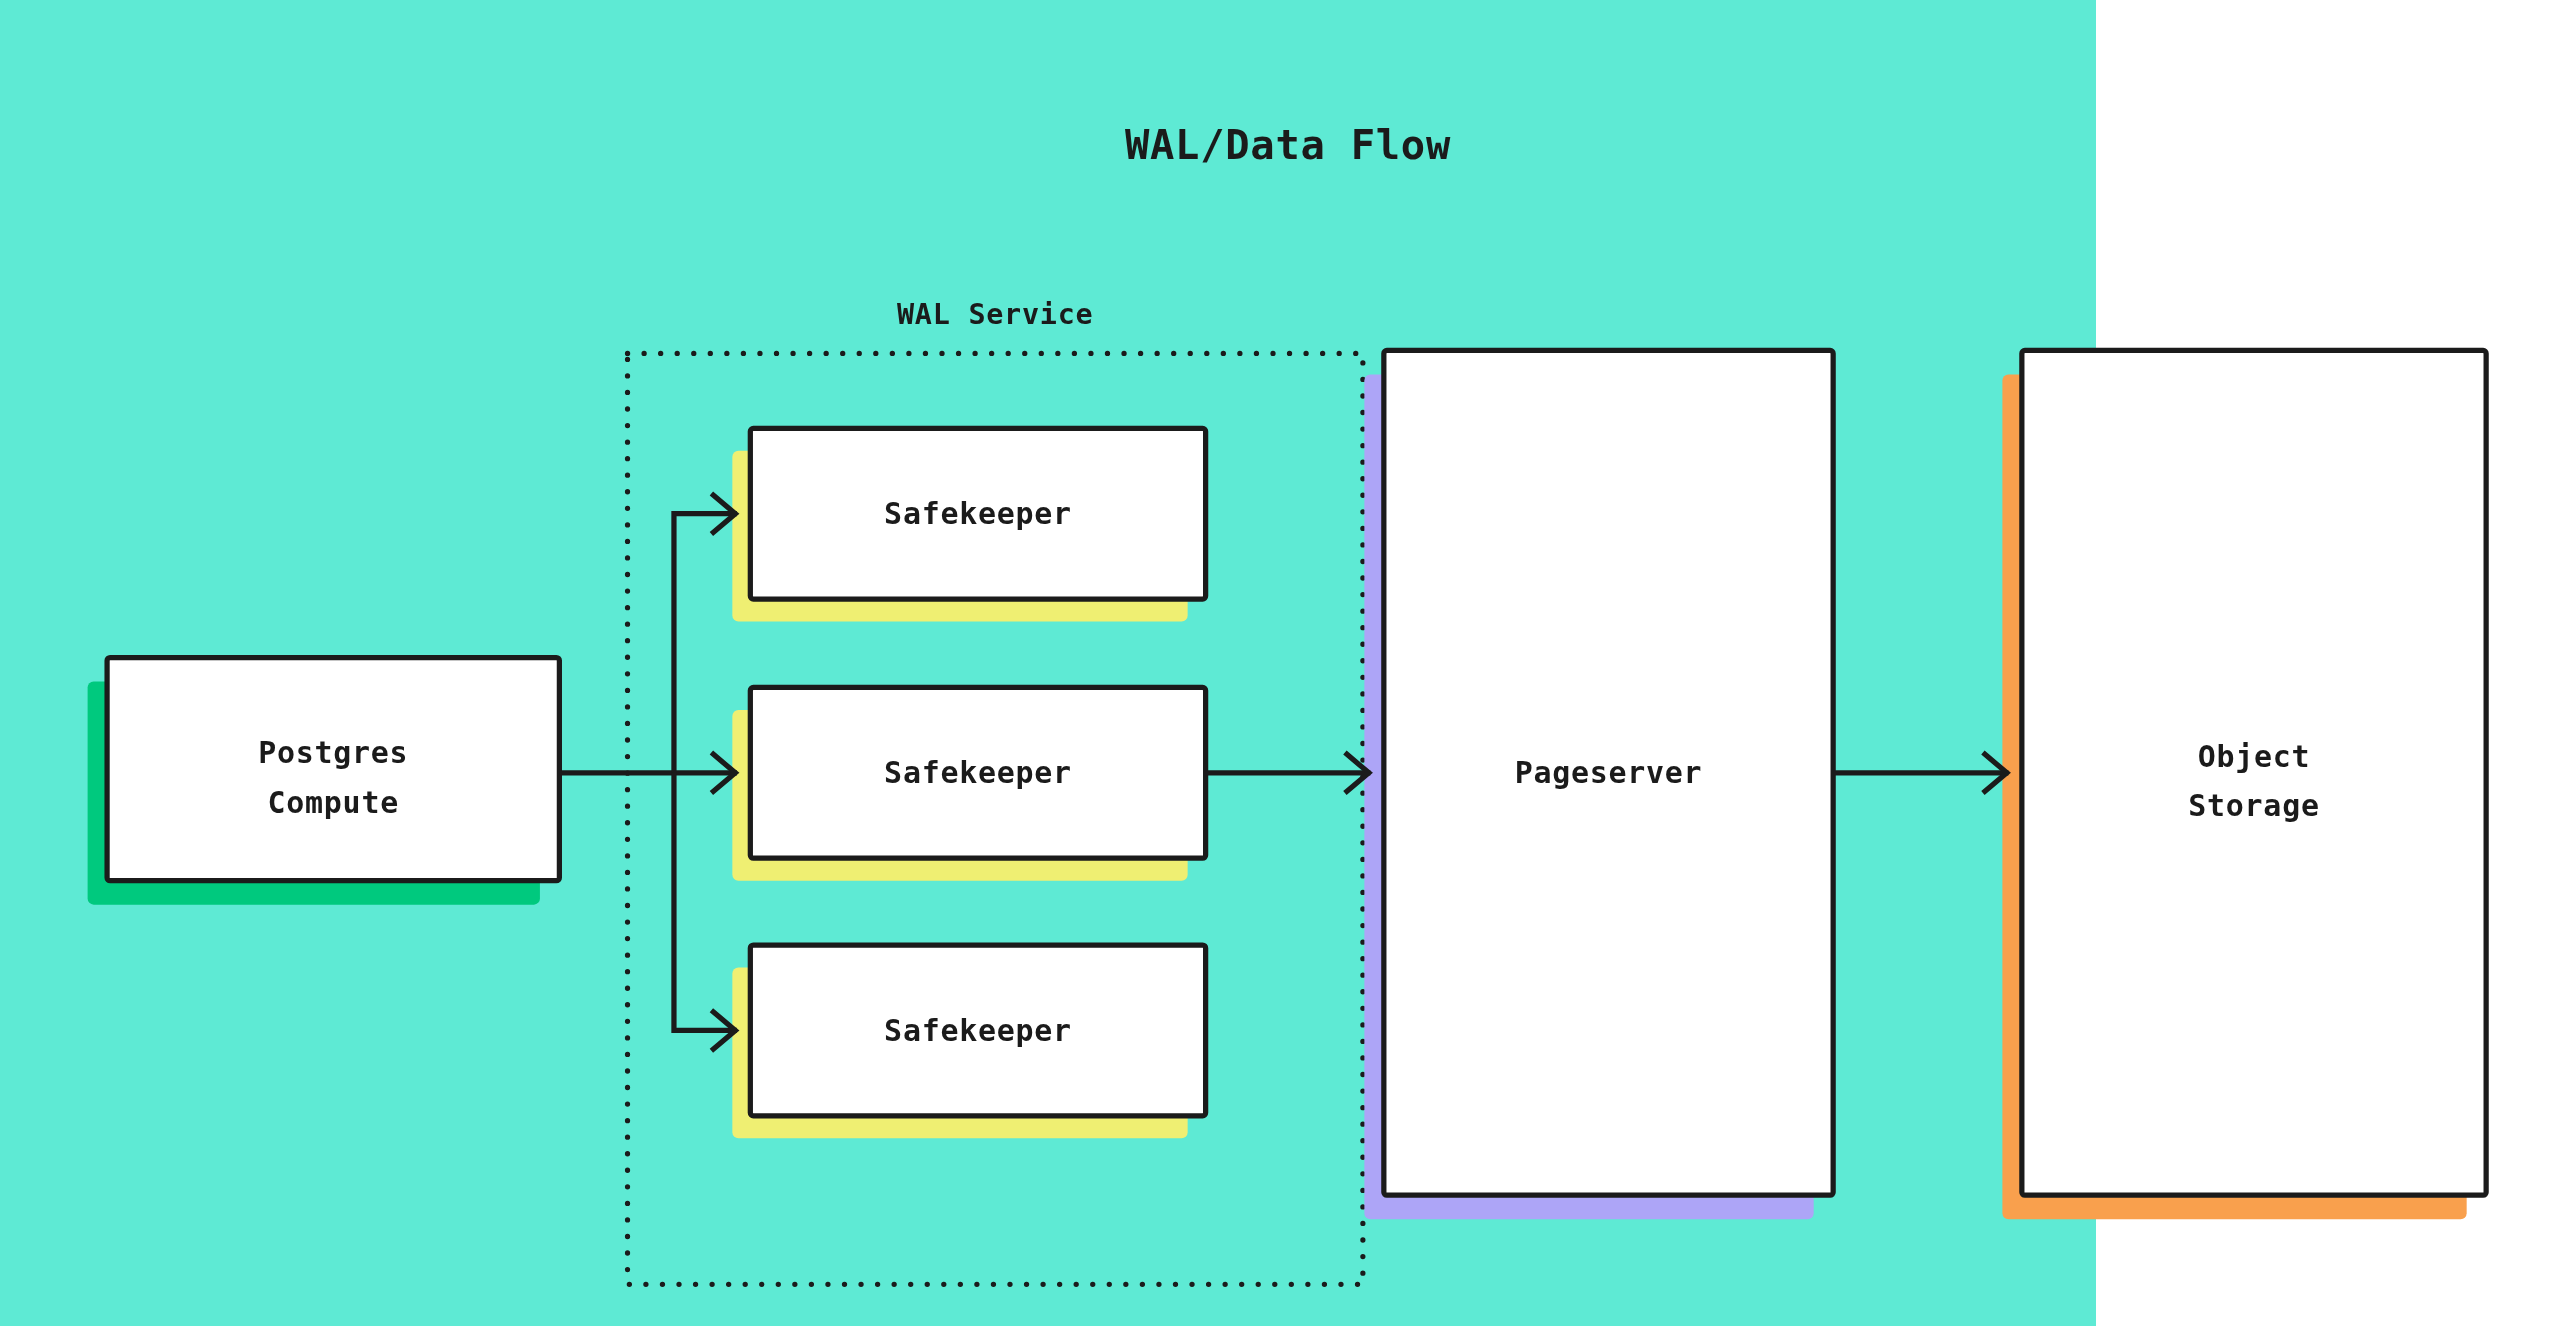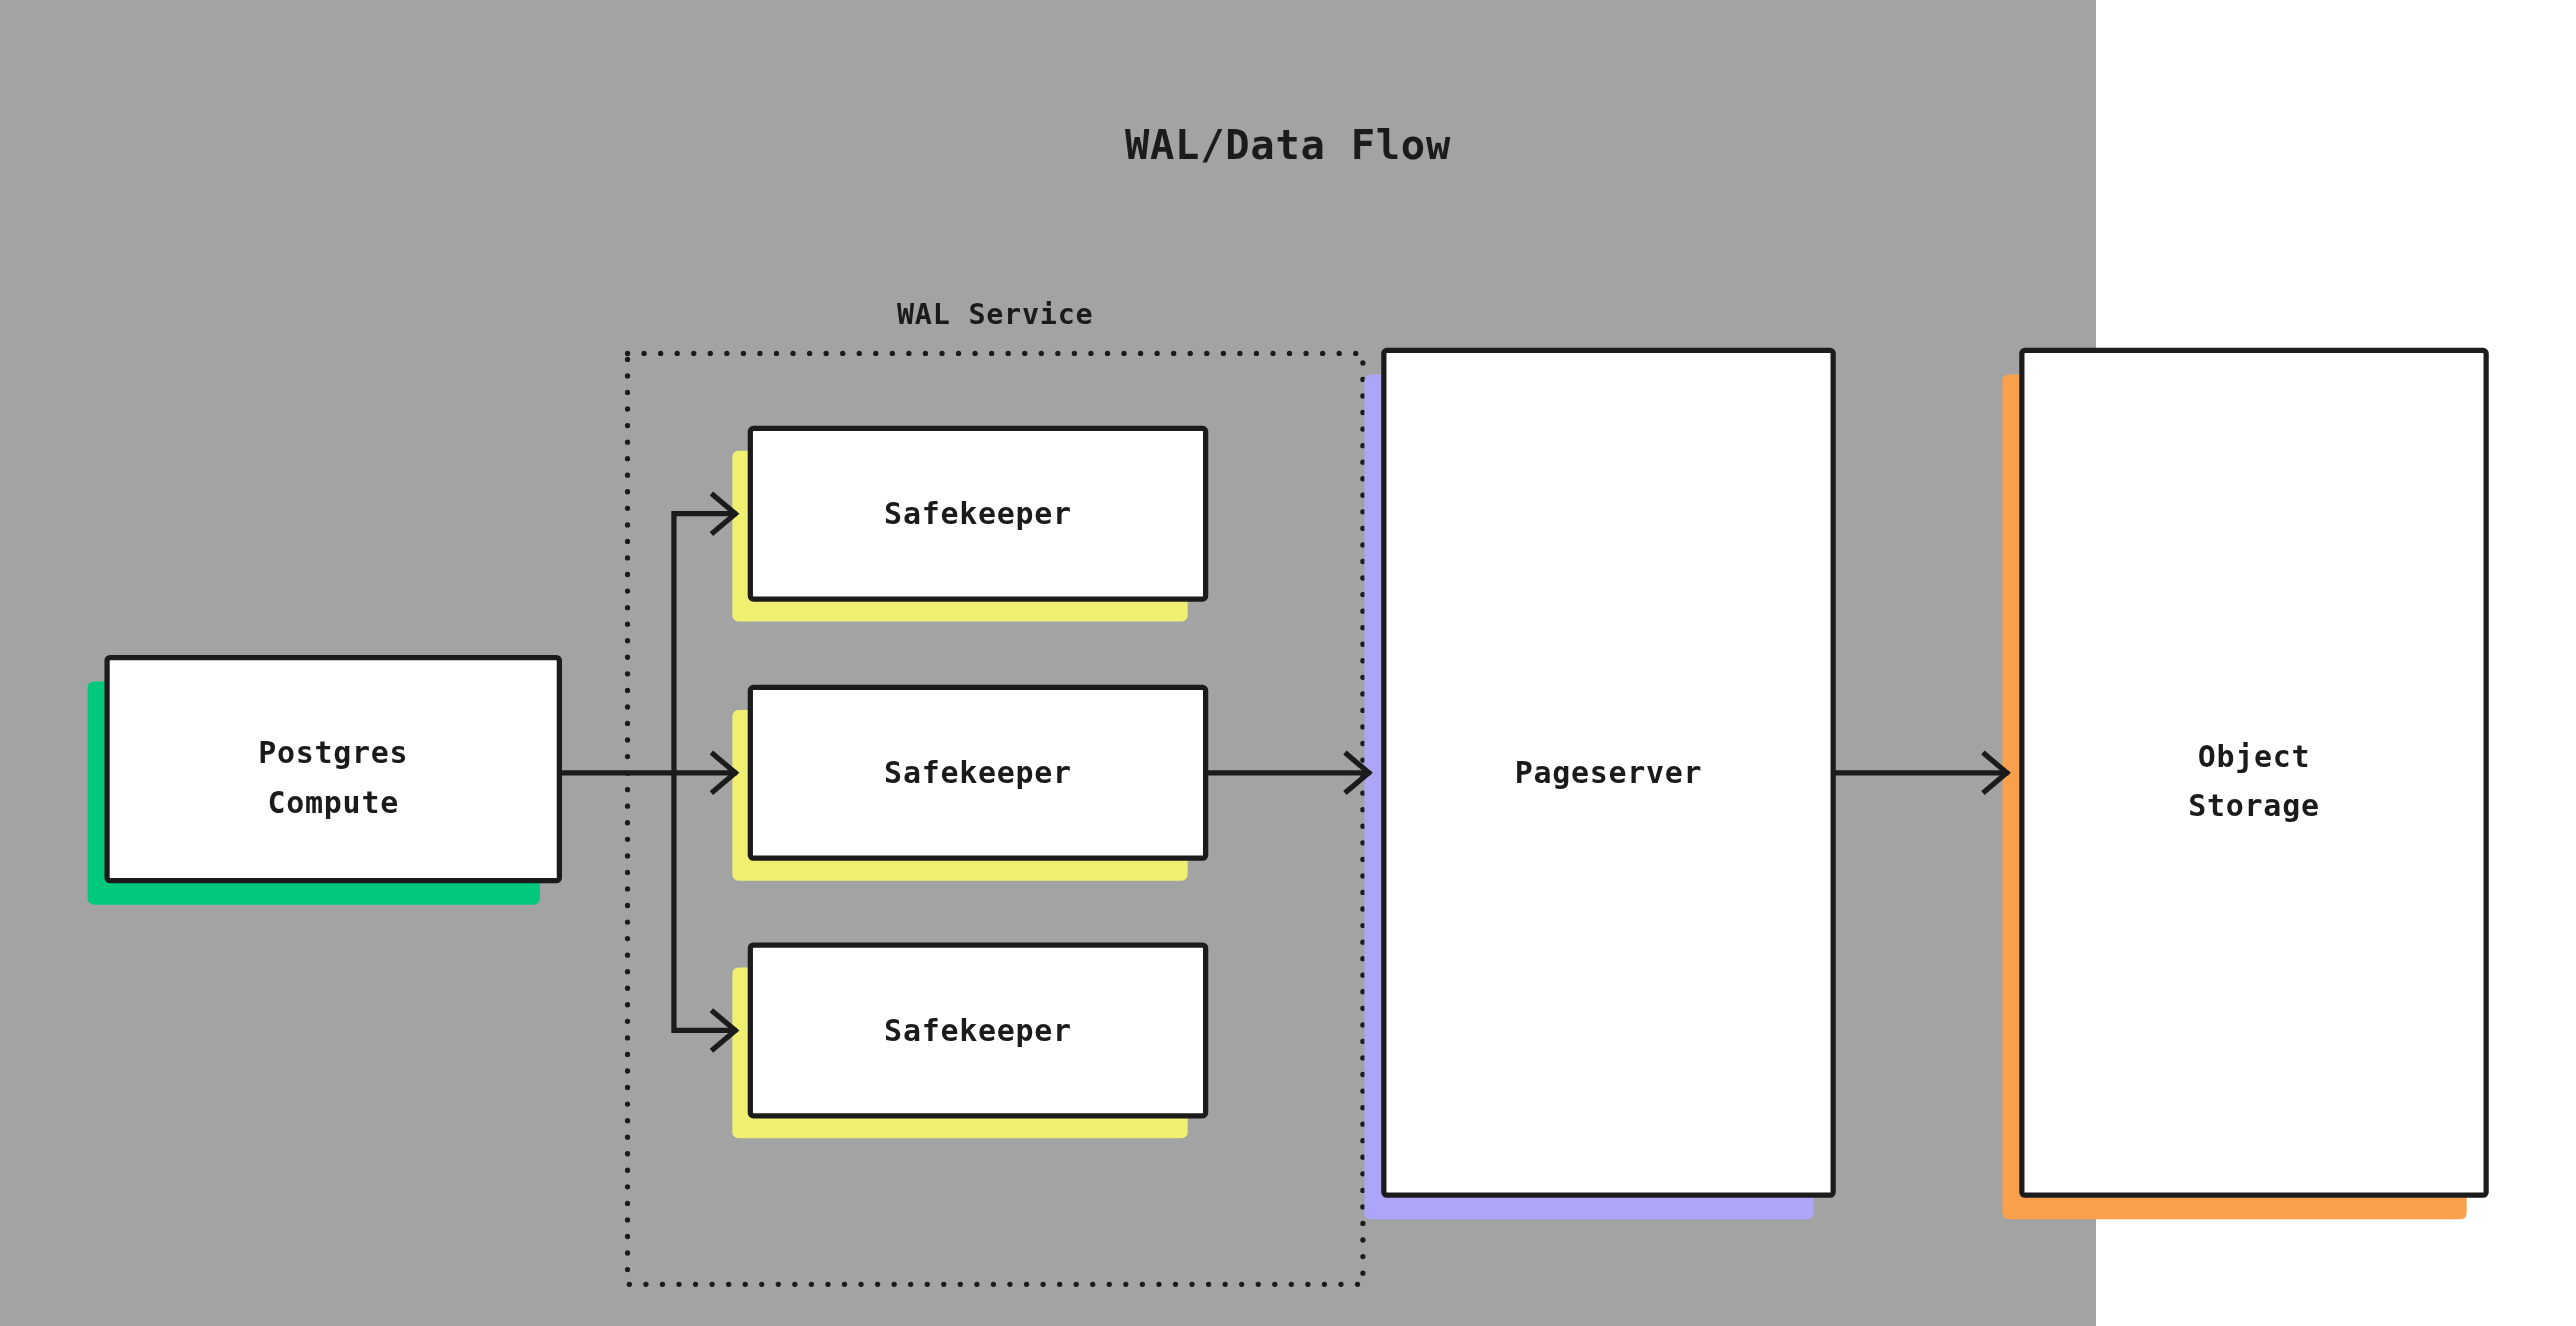--- a/index.html
+++ b/index.html
@@ -10,21 +10,21 @@
   body {
     width: 2576px;
     height: 1327px;
     overflow: hidden;
     font-family: "DejaVu Sans Mono", monospace;
   }
   #diagram-root {
     position: relative;
     width: 2096px;
     height: 1327px;
-    background: #a3a3a3;
+    background: #5eead4;
   }
   svg.canvas {
     position: absolute;
     top: 0;
     left: 0;
     width: 2576px;
     height: 1327px;
     display: block;
   }
   text {

